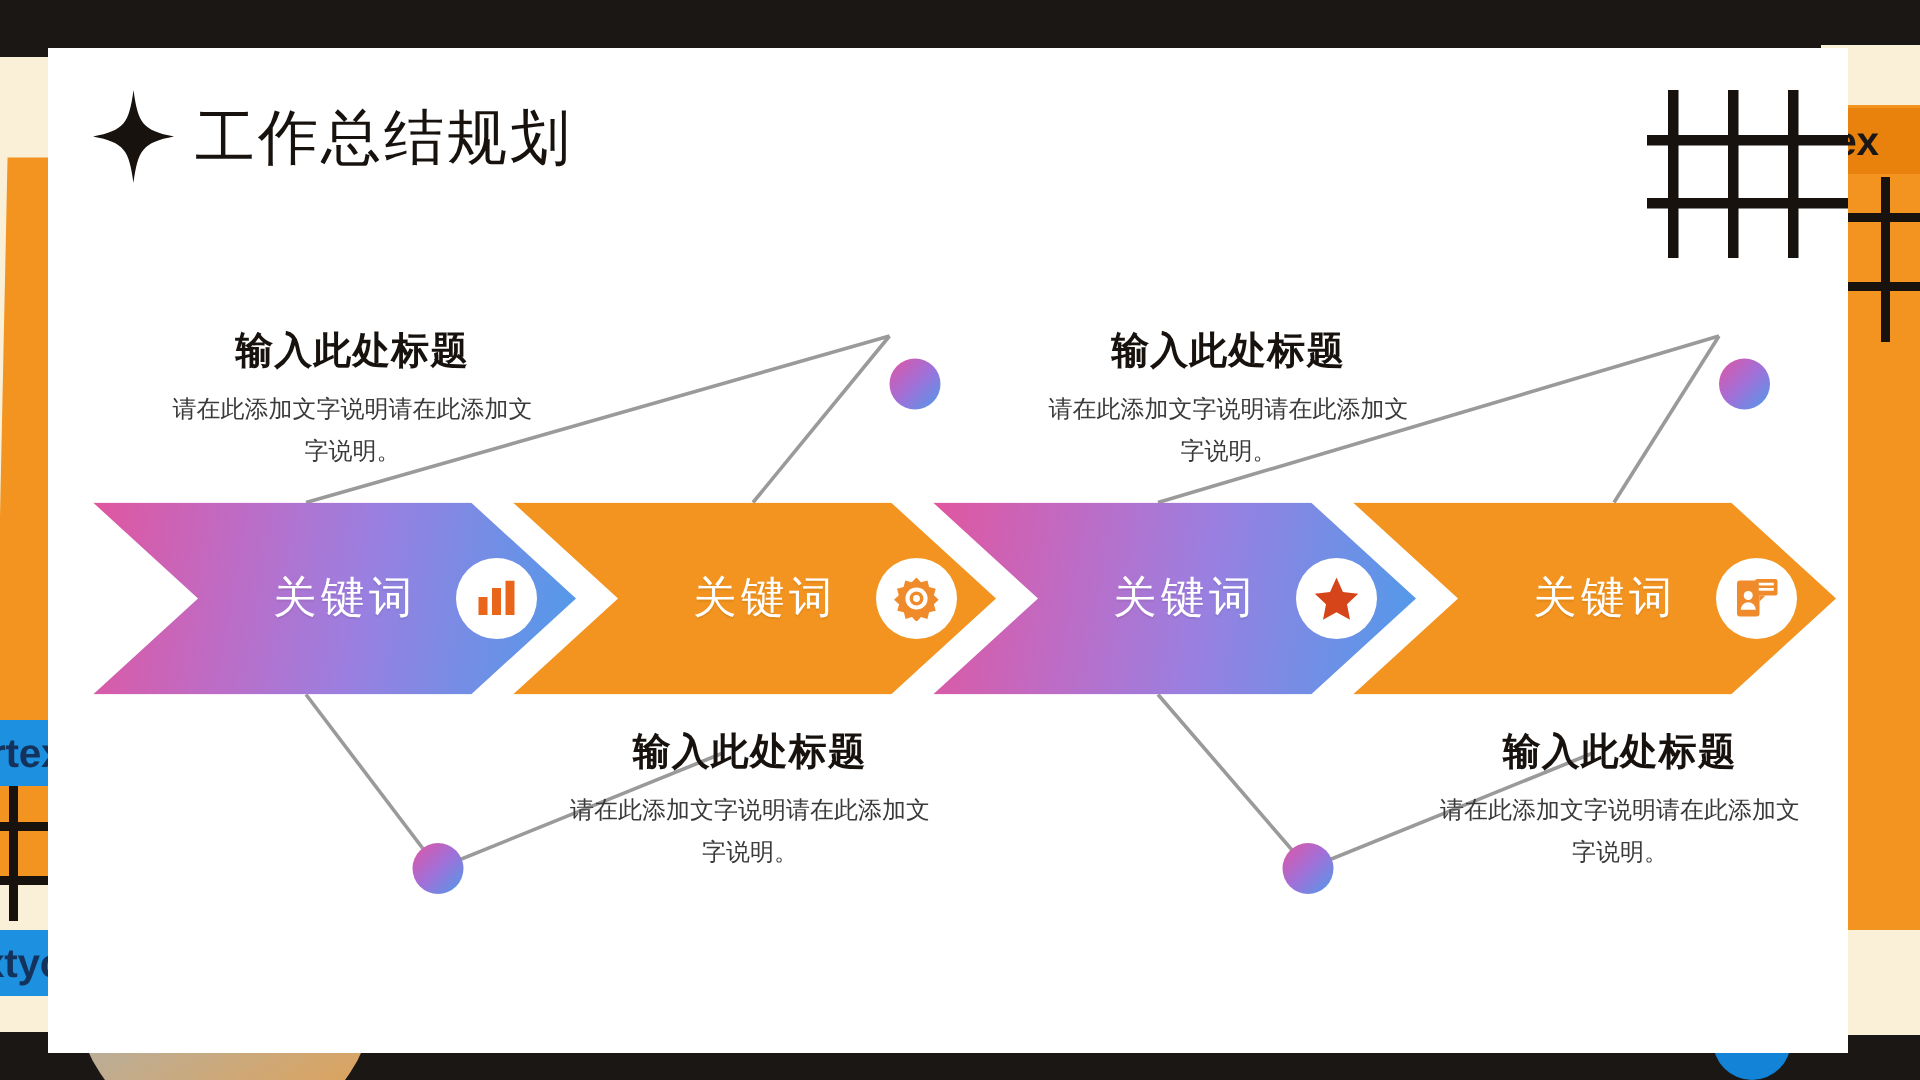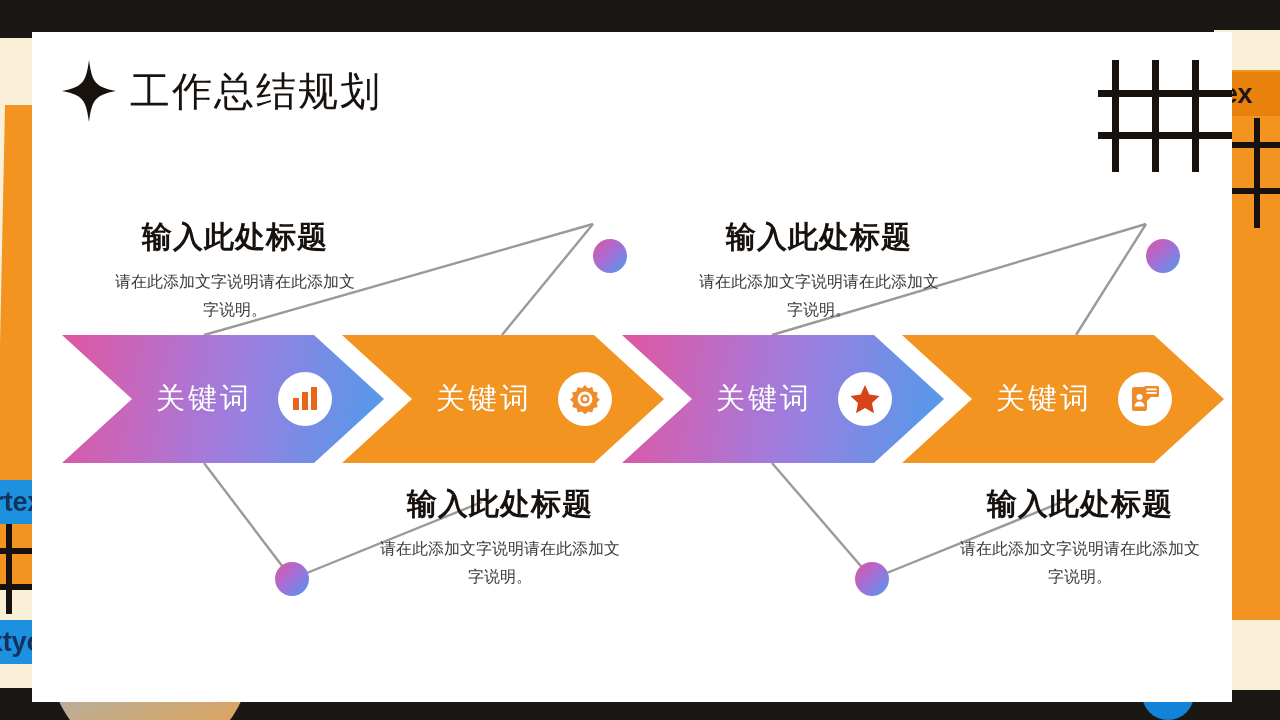--- a/index.html
+++ b/index.html
@@ -82,21 +82,21 @@
   
   #flow { position:absolute; left:0; top:0; width:1200px; height:670px; }
   #connectors { position:absolute; left:0; top:0; width:1200px; height:670px; }
 
   .chev {
     position:absolute; top:303px; width:322px; height:128px;
     clip-path:polygon(0 0, 252px 0, 322px 64px, 252px 128px, 0 128px, 70px 64px);
     display:flex; align-items:center;
   }
   .chev .kw {
-    color:#fff; font-size:29px; margin-left:94px; letter-spacing:3px;
+    color:#fff; font-size:29px; margin-left:120px; letter-spacing:3px;
     white-space:nowrap; text-shadow:0 1px 1px rgba(0,0,0,.08);
   }
   .chev .badge {
     width:54px; height:54px; border-radius:50%; background:#fff;
     margin-left:26px; display:flex; align-items:center; justify-content:center; flex:none;
   }
   .grad { background:linear-gradient(100deg,#e0569f 0%,#bf6bc4 28%,#9b7fe0 55%,#4f9bea 100%); }
   .solid { background:#f2941f; }
 
   .chev-1 { left:30px; }
@@ -104,21 +104,21 @@
   .chev-3 { left:590px; }
   .chev-4 { left:870px; }
 
   .dot {
     position:absolute; width:34px; height:34px; border-radius:50%;
     background:linear-gradient(135deg,#e055a4 0%,#a070d8 50%,#4f9bea 100%);
   }
 
   .txtblk { position:absolute; text-align:center; }
   .txtblk .t {
-    font-size:30px; color:#17120e; font-weight:700; letter-spacing:1px;
+    font-size:25px; color:#17120e; font-weight:700; letter-spacing:1px;
     white-space:nowrap; margin-bottom:10px;
   }
   .txtblk .d {
     font-size:16px; color:#3a3a3a; line-height:1.75; width:240px; margin:0 auto;
   }
 </style>
 </head>
 <body>
 
 <div id="bg">

